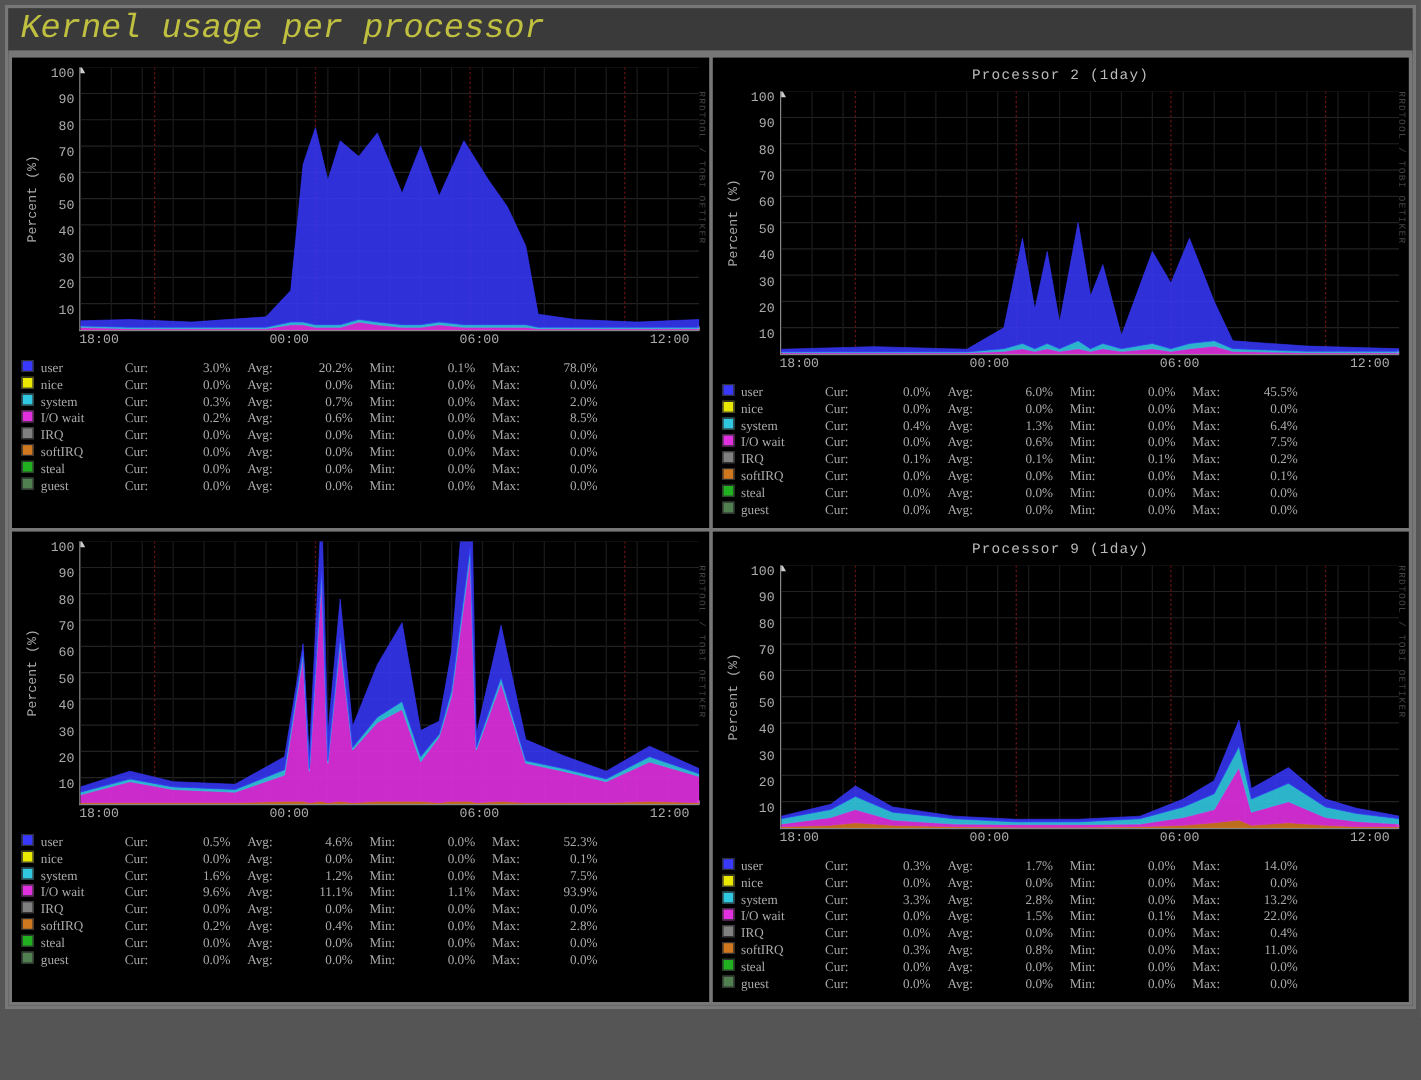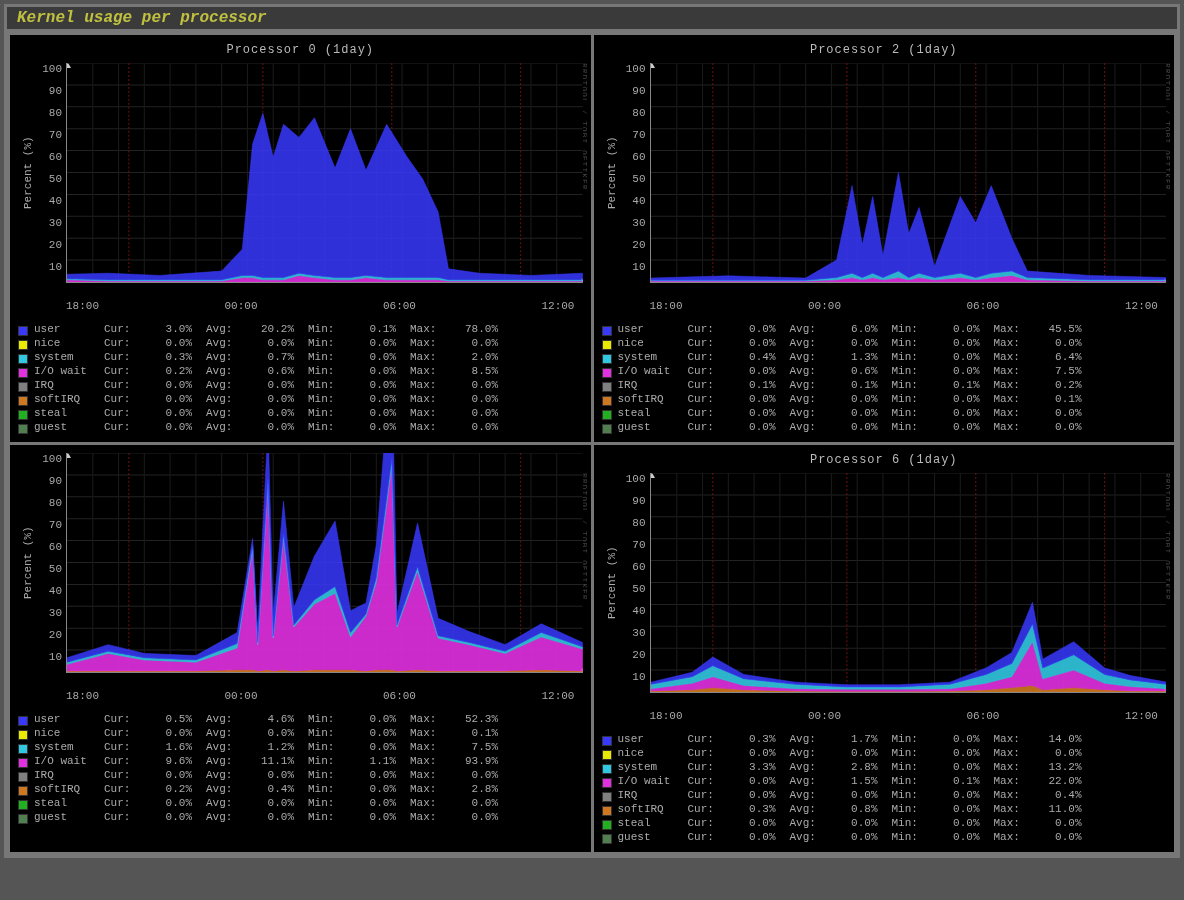--- a/index.html
+++ b/index.html
@@ -15,23 +15,23 @@
     background: #3a3a3a;
     padding: 0;
   }
   .title-bar {
     background: #3a3a3a;
     padding: 2px 10px;
     border-bottom: 3px solid #777;
   }
   .title-bar h1 {
     color: #c0c040;
-    font-size: 16px;
+    font-size: 28px;
     font-style: italic;
-    font-weight: bold;
+    font-weight: normal;
     margin: 0;
   }
   .grid {
     display: flex;
     flex-wrap: wrap;
     background: #777;
     gap: 3px;
     padding: 3px;
   }
   .panel {
@@ -83,39 +83,39 @@
     overflow: hidden;
   }
   .plot svg { position: absolute; top:0; left:0; width:100%; height:100%; }
   .xlabs {
     display: flex;
     justify-content: space-between;
     margin-left: 48px;
     margin-right: 8px;
     font-size: 11px;
     color: #aaa;
-    padding-top: 17px;
+    padding-top: 2px;
   }
   .watermark {
     position: absolute;
     right: 2px;
     top: 28px;
     font-size: 8px;
     color: #444;
     writing-mode: vertical-rl;
     letter-spacing: 1px;
   }
   .legend {
     margin-top: 10px;
     font-size: 11px;
     line-height: 14px;
     color: #aaa;
     white-space: pre;
   }
-  .legend-row { display: flex; align-items: flex-end; height: 14px; }
+  .legend-row { display: flex; align-items: flex-start; height: 14px; font-family: Liberation Serif, serif; }
   .swatch {
     width: 10px; height: 10px;
     display: inline-block;
     margin-right: 6px;
     border: 1px solid #333;
   }
   .lname { width: 70px; display:inline-block; }
   .stat-l { width: 42px; display:inline-block; text-align:left; }
   .stat-v { width: 60px; display:inline-block; text-align:right; padding-right:14px; }
   .arrow-up {
@@ -129,21 +129,20 @@
 </style>
 </head>
 <body>
 
 <div class="outer-frame">
   <div class="title-bar">
     <h1>Kernel usage per processor</h1>
   </div>
   <div class="grid" id="grid">
       <div class="panel">
-        <div class="panel-title">Processor 0  (1day)</div>
         <div class="watermark">RRDTOOL / TOBI OETIKER</div>
         <div class="chart-row">
           <div class="ylabel">Percent (%)</div>
           <div class="ylabs">
             <span>100</span>
             <span>90</span>
             <span>80</span>
             <span>70</span>
             <span>60</span>
             <span>50</span>
@@ -339,21 +338,21 @@
         </div>
         <div class="xlabs">
           <span>18:00</span>
           <span>00:00</span>
           <span>06:00</span>
           <span>12:00</span>
         </div>
         <div class="legend"><div class="legend-row"><span class="swatch" style="background: rgb(56, 56, 255);"></span><span class="lname">user</span><span class="stat-l">Cur:</span><span class="stat-v">0.5%</span><span class="stat-l">Avg:</span><span class="stat-v">4.6%</span><span class="stat-l">Min:</span><span class="stat-v">0.0%</span><span class="stat-l">Max:</span><span class="stat-v">52.3%</span></div><div class="legend-row"><span class="swatch" style="background: rgb(232, 232, 0);"></span><span class="lname">nice</span><span class="stat-l">Cur:</span><span class="stat-v">0.0%</span><span class="stat-l">Avg:</span><span class="stat-v">0.0%</span><span class="stat-l">Min:</span><span class="stat-v">0.0%</span><span class="stat-l">Max:</span><span class="stat-v">0.1%</span></div><div class="legend-row"><span class="swatch" style="background: rgb(48, 200, 224);"></span><span class="lname">system</span><span class="stat-l">Cur:</span><span class="stat-v">1.6%</span><span class="stat-l">Avg:</span><span class="stat-v">1.2%</span><span class="stat-l">Min:</span><span class="stat-v">0.0%</span><span class="stat-l">Max:</span><span class="stat-v">7.5%</span></div><div class="legend-row"><span class="swatch" style="background: rgb(224, 48, 224);"></span><span class="lname">I/O wait</span><span class="stat-l">Cur:</span><span class="stat-v">9.6%</span><span class="stat-l">Avg:</span><span class="stat-v">11.1%</span><span class="stat-l">Min:</span><span class="stat-v">1.1%</span><span class="stat-l">Max:</span><span class="stat-v">93.9%</span></div><div class="legend-row"><span class="swatch" style="background: rgb(128, 128, 128);"></span><span class="lname">IRQ</span><span class="stat-l">Cur:</span><span class="stat-v">0.0%</span><span class="stat-l">Avg:</span><span class="stat-v">0.0%</span><span class="stat-l">Min:</span><span class="stat-v">0.0%</span><span class="stat-l">Max:</span><span class="stat-v">0.0%</span></div><div class="legend-row"><span class="swatch" style="background: rgb(208, 120, 32);"></span><span class="lname">softIRQ</span><span class="stat-l">Cur:</span><span class="stat-v">0.2%</span><span class="stat-l">Avg:</span><span class="stat-v">0.4%</span><span class="stat-l">Min:</span><span class="stat-v">0.0%</span><span class="stat-l">Max:</span><span class="stat-v">2.8%</span></div><div class="legend-row"><span class="swatch" style="background: rgb(32, 176, 32);"></span><span class="lname">steal</span><span class="stat-l">Cur:</span><span class="stat-v">0.0%</span><span class="stat-l">Avg:</span><span class="stat-v">0.0%</span><span class="stat-l">Min:</span><span class="stat-v">0.0%</span><span class="stat-l">Max:</span><span class="stat-v">0.0%</span></div><div class="legend-row"><span class="swatch" style="background: rgb(80, 128, 80);"></span><span class="lname">guest</span><span class="stat-l">Cur:</span><span class="stat-v">0.0%</span><span class="stat-l">Avg:</span><span class="stat-v">0.0%</span><span class="stat-l">Min:</span><span class="stat-v">0.0%</span><span class="stat-l">Max:</span><span class="stat-v">0.0%</span></div></div>
       </div>
       <div class="panel">
-        <div class="panel-title">Processor 6  (1day)</div>
+        <div class="panel-title">Processor 9  (1day)</div>
         <div class="watermark">RRDTOOL / TOBI OETIKER</div>
         <div class="chart-row">
           <div class="ylabel">Percent (%)</div>
           <div class="ylabs">
             <span>100</span>
             <span>90</span>
             <span>80</span>
             <span>70</span>
             <span>60</span>
             <span>50</span>

